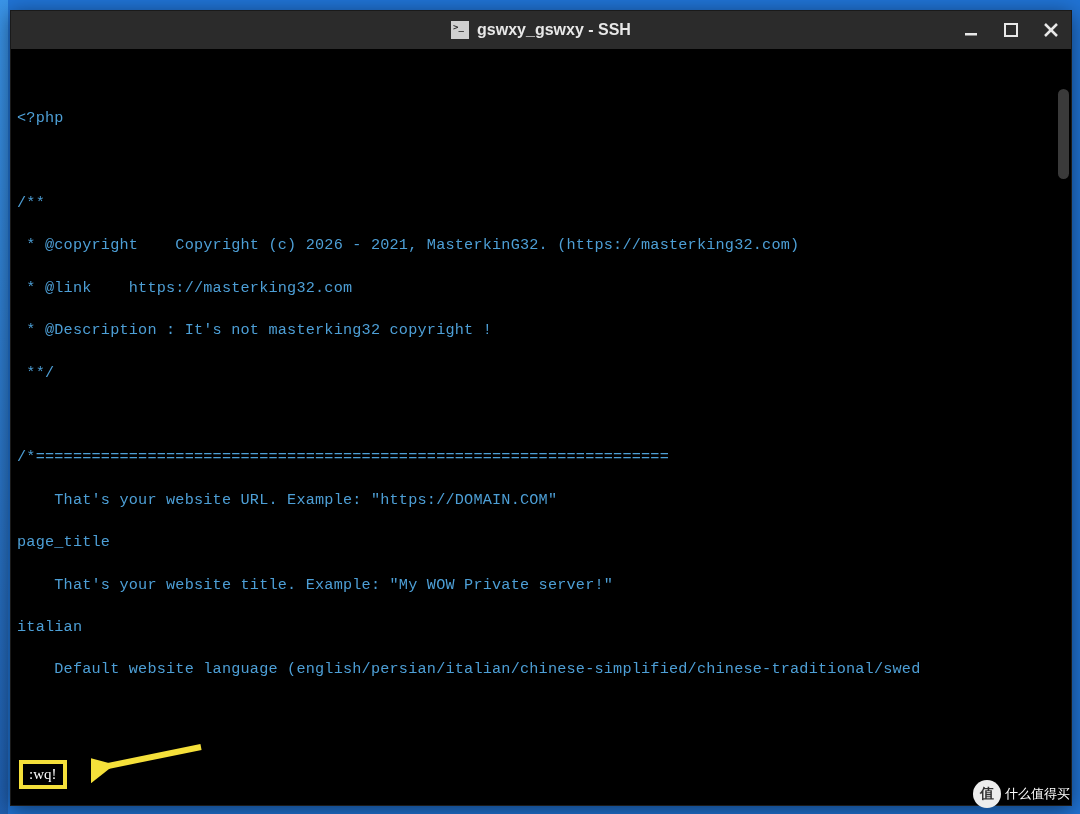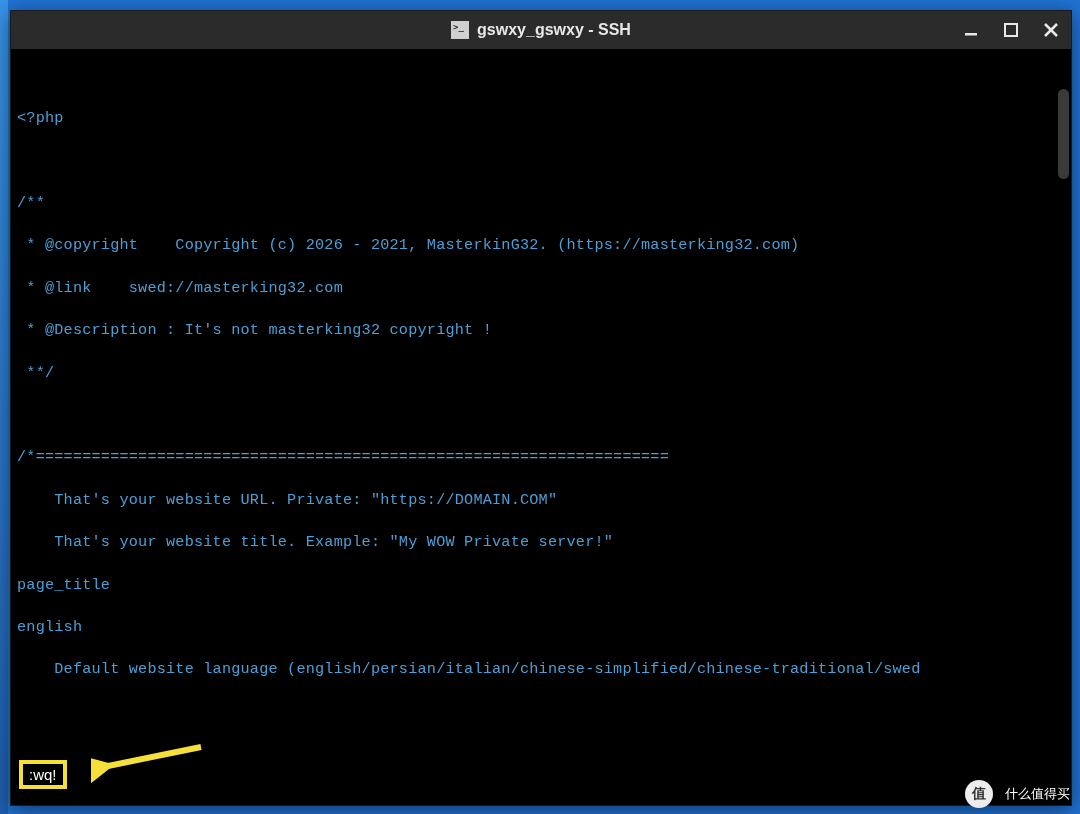--- a/index.html
+++ b/index.html
@@ -128,21 +128,21 @@
     
     .vim-cmd-box {
       position: absolute;
       bottom: 16px;
       left: 8px;
       border: 4px solid #f5e03a;
       background: #000000;
       padding: 2px 6px;
       color: #ffffff;
       font-size: 15px;
-      font-family: Liberation Sans, sans-serif;
+      font-family: Liberation Serif, serif;
     }
     
     .arrow-annotation {
       position: absolute;
       bottom: 22px;
       left: 80px;
       pointer-events: none;
     }
     
     .watermark {
@@ -166,21 +166,20 @@
       font-weight: bold;
       color: #333;
       font-family: sans-serif;
     }
     
     .watermark-text {
       color: #ffffff;
       font-size: 13px;
       font-family: sans-serif;
       text-shadow: 0 0 3px rgba(0,0,0,0.8);
-      margin-left: 8px;
     }
     
     .left-edge {
       position: absolute;
       left: 0;
       top: 0;
       bottom: 0;
       width: 8px;
       background: linear-gradient(180deg, #3a94e8 0%, #1f5fb0 100%);
     }
@@ -218,29 +217,29 @@
   </div>
 
   <div class="terminal-area">
     <div class="scrollbar"></div>
 
     <div class="terminal-content">
 <div><span class="c-blue">&lt;?php</span></div>
 <div><span class="c-blue"></span></div>
 <div><span class="c-blue">/**</span></div>
 <div><span class="c-blue"> * @copyright    Copyright (c) 2026 - 2021, MasterkinG32. (https://masterking32.com)</span></div>
-<div><span class="c-blue"> * @link    swed://masterking32.com</span></div>
+<div><span class="c-blue"> * @link    https://masterking32.com</span></div>
 <div><span class="c-blue"> * @Description : It's not masterking32 copyright !</span></div>
 <div><span class="c-blue"> **/</span></div>
 <div><span class="c-blue"></span></div>
 <div><span class="c-blue">/*====================================================================</span></div>
-<div><span class="c-blue">    That's your website URL. Private: "https://DOMAIN.COM"</span></div>
+<div><span class="c-blue">    That's your website URL. Example: "https://DOMAIN.COM"</span></div>
+<div><span class="c-blue">page_title</span></div>
 <div><span class="c-blue">    That's your website title. Example: "My WOW Private server!"</span></div>
-<div><span class="c-blue">page_title</span></div>
-<div><span class="c-blue">english</span></div>
+<div><span class="c-blue">italian</span></div>
 <div><span class="c-blue">    Default website language (english/persian/italian/chinese-simplified/chinese-traditional/swed</span></div>
 
 
 
 
 
 
 
 
 

